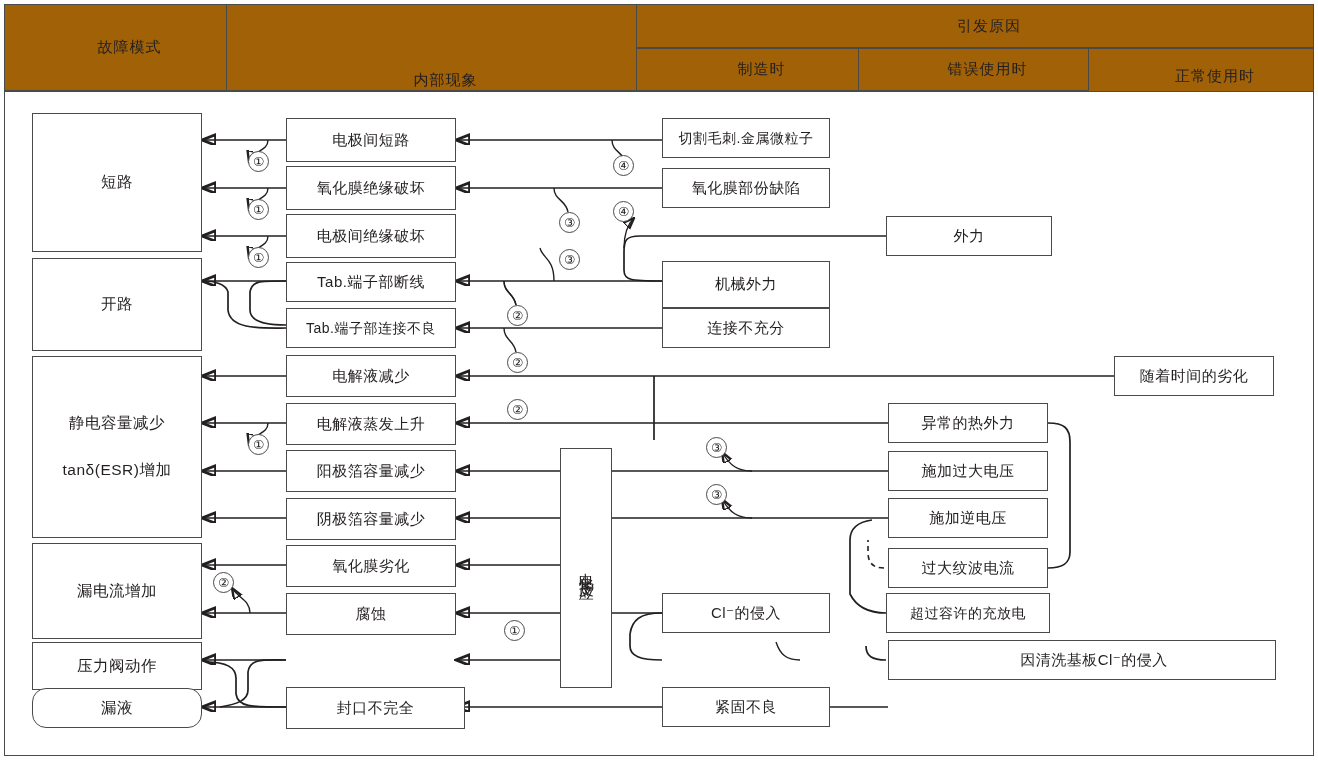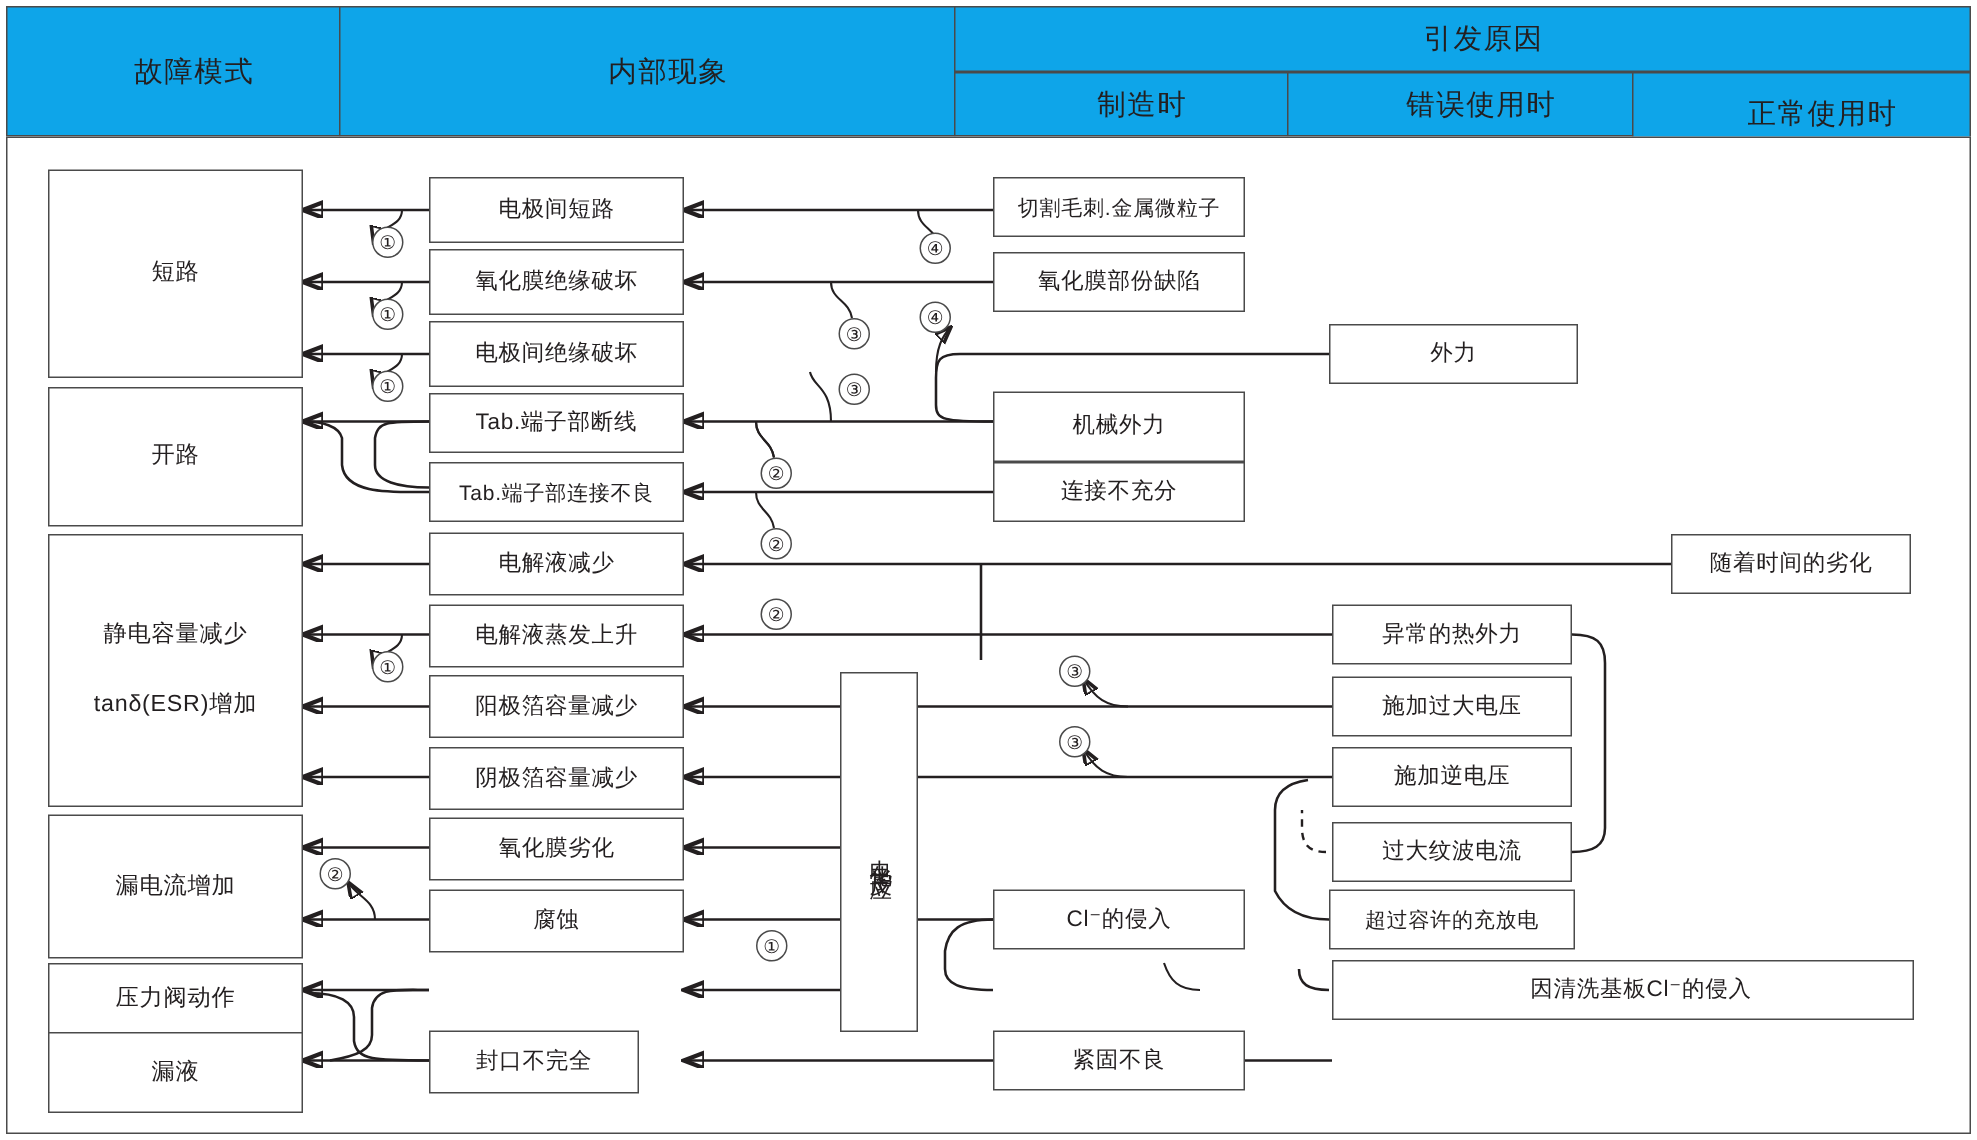--- a/index.html
+++ b/index.html
@@ -1,21 +1,21 @@
 <!DOCTYPE html>
 <html><head>
 <meta charset="utf-8">
 <style>
   html,body{margin:0;padding:0;background:#ffffff;}
   body{font-family:"Liberation Sans","DejaVu Sans",sans-serif;color:#231f20;}
   #page{position:relative;width:1318px;height:760px;overflow:hidden;background:#fff;}
 
   
-  .hdr{position:absolute;box-sizing:border-box;background:#0ea5e9;border:1.6px solid #4a4a4a;
-       display:flex;align-items:center;justify-content:center;font-size:19px;letter-spacing:1px;padding-left:28px;}
+  .hdr{position:absolute;box-sizing:border-box;background:#a16207;border:1.6px solid #4a4a4a;
+       display:flex;align-items:center;justify-content:center;font-size:15px;letter-spacing:1px;padding-left:28px;}
   .hdr.nb-r{border-right:none;}
 
   
   #frame{position:absolute;left:4px;top:91px;width:1310px;height:665px;
          box-sizing:border-box;border:1.6px solid #4a4a4a;background:#fff;}
 
   
   .bx{position:absolute;box-sizing:border-box;border:1.5px solid #4a4a4a;background:#fff;
       display:flex;align-items:center;justify-content:center;text-align:center;
       font-size:15px;line-height:1.35;letter-spacing:.5px;z-index:3;}
@@ -33,21 +33,21 @@
   svg#wires .dash{stroke-dasharray:5 4;stroke-width:1.6;}
 </style>
 </head>
 <body>
 
 <div id="page">
 
   <div class="hdr nb-r" style="left:4px;top:4px;width:222px;height:87px;">
     <span>故障模式</span>
   </div>
-  <div class="hdr nb-r" style="left:226px;top:4px;width:410px;height:87px;">
+  <div class="hdr nb-r" style="left:226px;top:4px;width:410px;height:87px;align-items:flex-end;">
     <span>内部现象</span>
   </div>
   <div class="hdr" style="left:636px;top:4px;width:678px;height:44px;">
     <span>引发原因</span>
   </div>
   <div class="hdr nb-r" style="left:636px;top:48px;width:222px;height:43px;">
     <span>制造时</span>
   </div>
   <div class="hdr nb-r" style="left:858px;top:48px;width:230px;height:43px;">
     <span>错误使用时</span>
@@ -144,21 +144,21 @@
   <div class="bx fm" style="left:32px;top:356px;width:170px;height:182px;">
     <span>静电容量减少</span>
     <span>tanδ(ESR)增加</span>
   </div>
   <div class="bx fm" style="left:32px;top:543px;width:170px;height:96px;">
     <span>漏电流增加</span>
   </div>
   <div class="bx fm" style="left:32px;top:642px;width:170px;height:48px;">
     <span>压力阀动作</span>
   </div>
-  <div class="bx fm" style="left:32px;top:688px;width:170px;height:54px;">
+  <div class="bx fm" style="left:32px;top:688px;width:170px;height:40px;border-radius:14px;">
     <span>漏液</span>
   </div>
 
   <div class="bx" style="left:286px;top:118px;width:170px;height:44px;">
     <span>电极间短路</span>
     </div>
   <div class="bx" style="left:286px;top:166px;width:170px;height:44px;">
     <span>氧化膜绝缘破坏</span>
     </div>
   <div class="bx" style="left:286px;top:214px;width:170px;height:44px;">
@@ -181,21 +181,21 @@
     </div>
   <div class="bx" style="left:286px;top:498px;width:170px;height:42px;">
     <span>阴极箔容量减少</span>
     </div>
   <div class="bx" style="left:286px;top:545px;width:170px;height:42px;">
     <span>氧化膜劣化</span>
     </div>
   <div class="bx" style="left:286px;top:593px;width:170px;height:42px;">
     <span>腐蚀</span>
     </div>
-  <div class="bx" style="left:286px;top:687px;width:140px;height:42px;">
+  <div class="bx" style="left:286px;top:687px;width:179px;height:42px;">
     <span>封口不完全</span>
     </div>
 
   <div class="bx vert" style="left:560px;top:448px;width:52px;height:240px;">
     <span>电化学反应</span>
   </div>
 
   <div class="bx small" style="left:662px;top:118px;width:168px;height:40px;">
     <span>切割毛刺.金属微粒子</span>
     </div>

